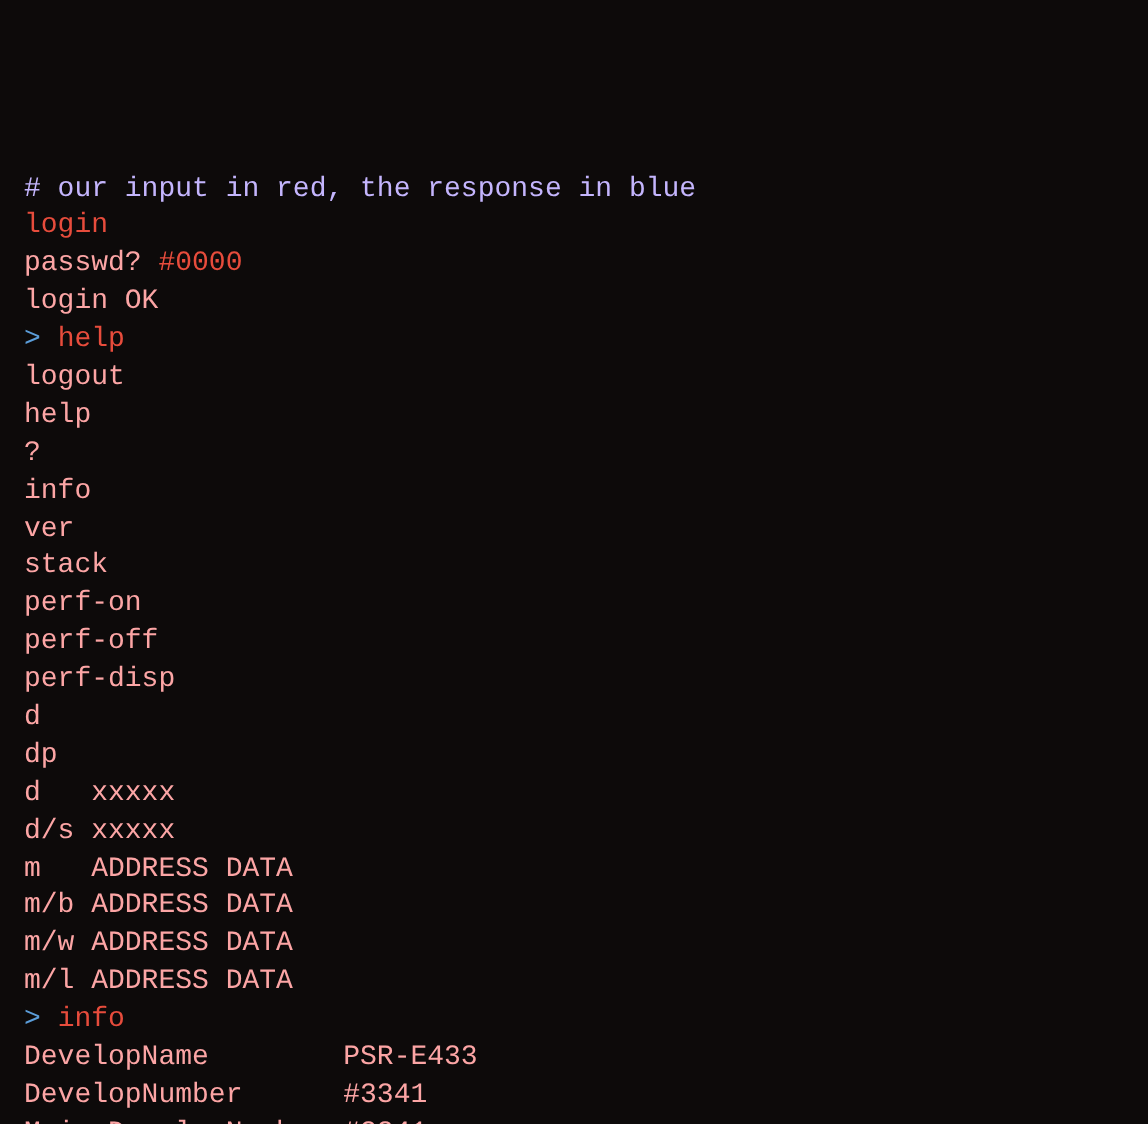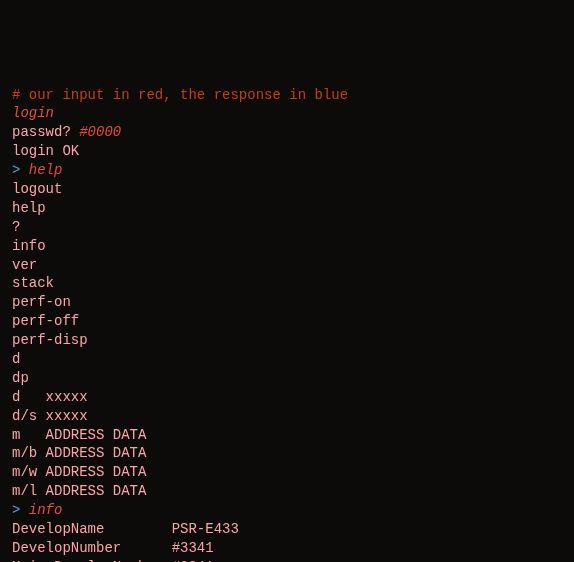--- a/index.html
+++ b/index.html
@@ -10,22 +10,22 @@
     body {
       background-color: #0d0a0a;
       font-family: 'Consolas', 'Monaco', 'Courier New', monospace;
       font-size: 14px;
       line-height: 1.35;
       padding: 10px 12px;
       width: 574px;
       height: 562px;
       white-space: pre;
     }
-    .comment { color: #c2410c; }
-    .input { color: #e74c3c; font-style: italic; }
+    .comment { color: #c4b5fd; }
+    .input { color: #e74c3c; }
     .response { color: #fca5a5; }
     .prompt { color: #5b9dd9; }
   </style>
 </head>
 <body>
 
 
 
 <div id="terminal"><div><span class="comment"># our input in red, the response in blue</span></div><div><span class="input">login</span></div><div><span class="response">passwd? </span><span class="input">#0000</span></div><div><span class="response">login OK</span></div><div><span class="prompt">&gt; </span><span class="input">help</span></div><div><span class="response">logout</span></div><div><span class="response">help</span></div><div><span class="response">?</span></div><div><span class="response">info</span></div><div><span class="response">ver</span></div><div><span class="response">stack</span></div><div><span class="response">perf-on</span></div><div><span class="response">perf-off</span></div><div><span class="response">perf-disp</span></div><div><span class="response">d</span></div><div><span class="response">dp</span></div><div><span class="response">d   xxxxx</span></div><div><span class="response">d/s xxxxx</span></div><div><span class="response">m   ADDRESS DATA</span></div><div><span class="response">m/b ADDRESS DATA</span></div><div><span class="response">m/w ADDRESS DATA</span></div><div><span class="response">m/l ADDRESS DATA</span></div><div><span class="prompt">&gt; </span><span class="input">info</span></div><div><span class="response">DevelopName        PSR-E433</span></div><div><span class="response">DevelopNumber      #3341</span></div><div><span class="response">Main DevelopNumber #3341</span></div></div>
 

